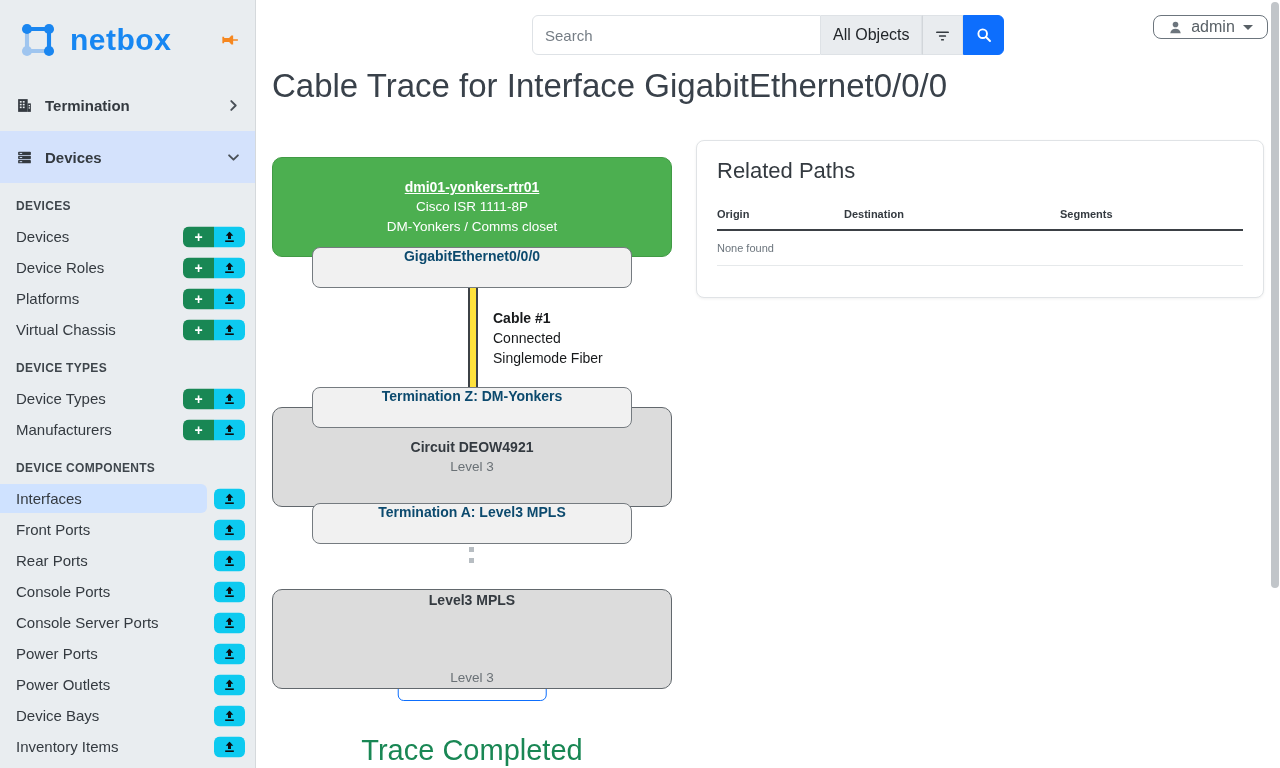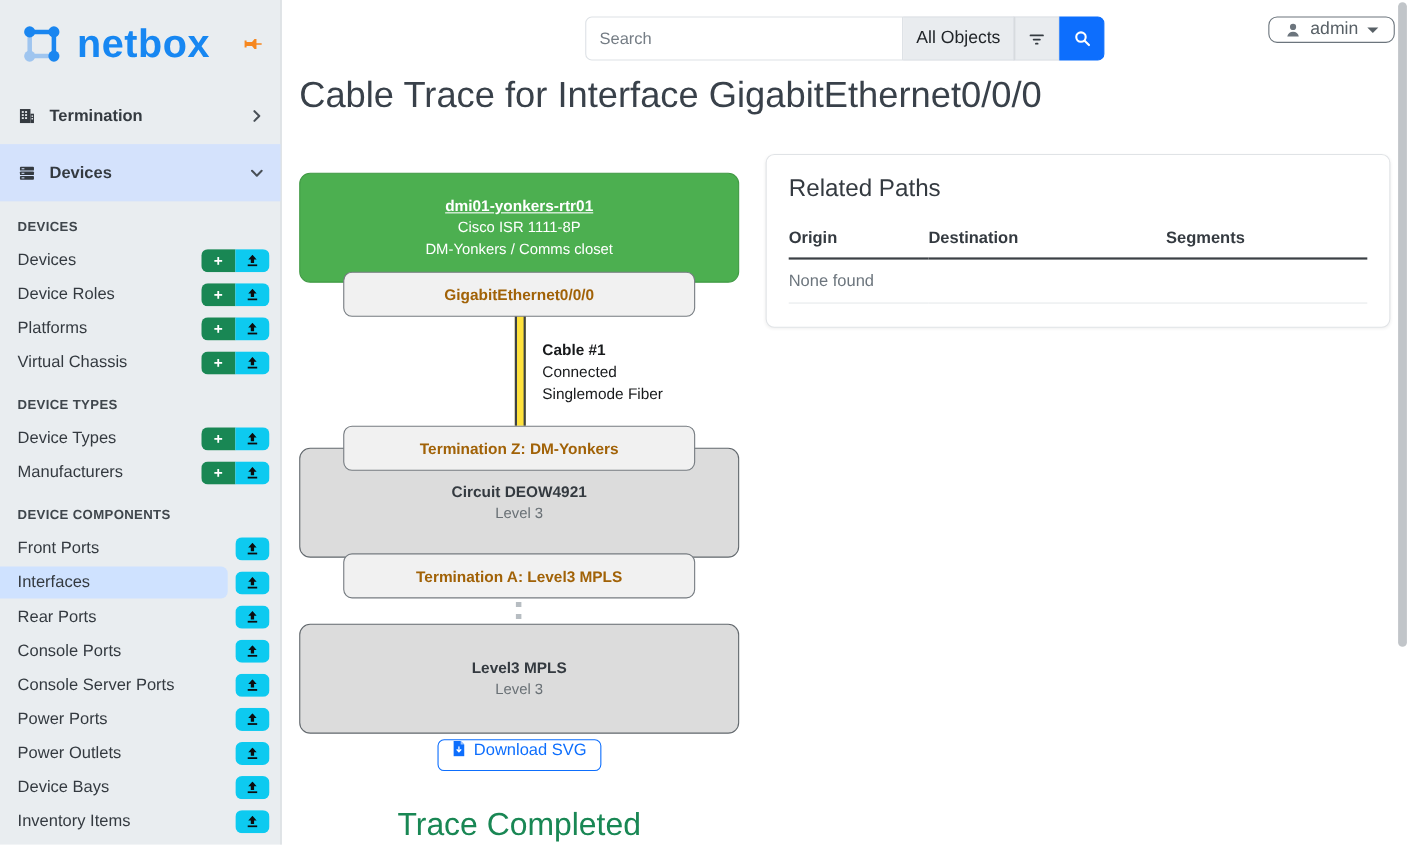--- a/index.html
+++ b/index.html
@@ -6,21 +6,21 @@
   body{
     width:1280px;height:768px;position:relative;overflow:hidden;
     background:#ffffff;font-family:"Liberation Sans",sans-serif;
     -webkit-font-smoothing:antialiased;
   }
   
   .sidebar{position:absolute;left:0;top:0;bottom:0;width:256px;background:#e9edf0;
     border-right:1px solid #d5d9dc;box-sizing:border-box;}
   .logo-row{height:79px;display:flex;align-items:center;padding:0 16px;}
   .logo{display:flex;align-items:center;gap:10px;cursor:pointer;text-decoration:none;}
-  .logo-text{font-size:36px;font-weight:700;color:#1787f2;letter-spacing:.5px;}
+  .logo-text{font-size:30px;font-weight:700;color:#1787f2;letter-spacing:.5px;}
   .pin{margin-left:auto;cursor:pointer;display:flex;}
   .nav-item{height:52px;display:flex;align-items:center;padding:0 16px;
     font-size:15px;font-weight:700;color:#343a40;cursor:pointer;}
   .nav-item.active{background:#d4e2fc;}
   .nav-item .lbl{margin-left:12px;}
   .chev{margin-left:auto;display:flex;}
   .sect{padding-top:16px;}
   .sect-h{padding:0 16px;height:14px;line-height:14px;font-size:12px;font-weight:700;
     color:#3f464c;letter-spacing:.3px;margin-bottom:8px;}
   .srow{position:relative;height:31px;display:flex;align-items:center;
@@ -52,34 +52,34 @@
   .caret{width:0;height:0;border-left:5px solid transparent;border-right:5px solid transparent;
     border-top:5px solid #586066;}
   
   .pagetitle{position:absolute;left:272px;top:67px;margin:0;font-size:33px;font-weight:400;
     color:#39414a;white-space:nowrap;}
   
   .card{position:absolute;left:696px;top:140px;width:568px;height:158px;box-sizing:border-box;
     background:#fff;border:1px solid #e0e3e6;border-radius:8px;box-shadow:0 1px 3px rgba(0,0,0,.06);
     padding:17px 20px;}
   .card h2{margin:0;font-size:22px;font-weight:400;color:#343a40;}
-  .card table{width:100%;border-collapse:collapse;margin-top:15px;font-size:15px;}
+  .card table{width:100%;border-collapse:collapse;margin-top:15px;font-size:11px;}
   .card th{text-align:left;font-weight:700;color:#343a40;padding:9px 0;border-bottom:2px solid #3b4045;}
   .card td{color:#6c757d;padding:11px 0;border-bottom:1px solid #e6e9eb;}
   .col-origin{width:127px;} .col-dest{width:216px;}
   
   .diagram{position:absolute;left:272px;top:157px;width:400px;height:611px;}
   .node-device{position:absolute;left:0;top:0;width:398px;height:98px;background:#4caf50;
     border:1px solid #419a45;border-radius:10px;display:flex;flex-direction:column;
     align-items:center;justify-content:center;color:#fff;cursor:pointer;}
   .node-device .t{font-size:14px;font-weight:700;line-height:20px;text-decoration:underline;}
   .node-device .s{font-size:13.5px;line-height:20px;}
   .box-small{position:absolute;left:40px;width:318px;height:39px;box-sizing:content-box;
-    background:#f1f1f1;border:1px solid #757b80;border-radius:8px;display:flex;align-items:center;
-    justify-content:center;font-size:14px;font-weight:700;color:#a16207;z-index:2;cursor:pointer;}
+    background:#f1f1f1;border:1px solid #757b80;border-radius:8px;display:flex;align-items:flex-start;
+    justify-content:center;font-size:14px;font-weight:700;color:#0c4a6e;z-index:2;cursor:pointer;}
   .box-big{position:absolute;left:0;width:398px;height:98px;background:#dcdcdc;
     border:1px solid #62686d;border-radius:10px;display:flex;flex-direction:column;
     align-items:center;justify-content:center;z-index:1;cursor:pointer;}
   .box-big .t{font-size:14px;font-weight:700;color:#343a40;line-height:20px;}
   .box-big .s{font-size:13.5px;color:#6a7176;line-height:20px;}
   .cable{position:absolute;left:196px;top:130px;width:6px;height:100px;background:#ffe23c;
     border-left:2px solid #3c4146;border-right:2px solid #3c4146;z-index:0;}
   .cable-label{position:absolute;left:221px;top:151px;font-size:14px;line-height:20px;
     color:#17191b;cursor:pointer;}
   .cable-label .t{font-weight:700;}
@@ -250,33 +250,33 @@
                 <path d="M5.5 0L9.3 4.3H7V7.6H4V4.3H1.7Z" fill="#0c0e10"></path>
                 <rect x="1.2" y="8.9" width="8.6" height="1.6" fill="#0c0e10"></rect>
               </svg>
           </button>
         </span>
       </div>
     </div>
 
     <div class="sect">
       <div class="sect-h">DEVICE COMPONENTS</div>
-      <div class="srow">
-        <span class="lbl">Front Ports</span>
-        <span class="bgroup">
-          <button class="bimp">
-            <svg width="11" height="11" viewBox="0 0 11 11">
-                <path d="M5.5 0L9.3 4.3H7V7.6H4V4.3H1.7Z" fill="#0c0e10"></path>
-                <rect x="1.2" y="8.9" width="8.6" height="1.6" fill="#0c0e10"></rect>
-              </svg>
-          </button>
-        </span>
-      </div>
       <div class="srow active">
         <span class="lbl">Interfaces</span>
+        <span class="bgroup">
+          <button class="bimp">
+            <svg width="11" height="11" viewBox="0 0 11 11">
+                <path d="M5.5 0L9.3 4.3H7V7.6H4V4.3H1.7Z" fill="#0c0e10"></path>
+                <rect x="1.2" y="8.9" width="8.6" height="1.6" fill="#0c0e10"></rect>
+              </svg>
+          </button>
+        </span>
+      </div>
+      <div class="srow">
+        <span class="lbl">Front Ports</span>
         <span class="bgroup">
           <button class="bimp">
             <svg width="11" height="11" viewBox="0 0 11 11">
                 <path d="M5.5 0L9.3 4.3H7V7.6H4V4.3H1.7Z" fill="#0c0e10"></path>
                 <rect x="1.2" y="8.9" width="8.6" height="1.6" fill="#0c0e10"></rect>
               </svg>
           </button>
         </span>
       </div>
       <div class="srow">
@@ -445,21 +445,21 @@
   <div class="box-small" style="top:230px;">
     <span>Termination Z: DM-Yonkers</span>
   </div>
 
   <div class="box-small" style="top:334px;margin-top:12px;">
     <span>Termination A: Level3 MPLS</span>
   </div>
 
   <div class="dash"></div>
 
-  <div class="box-big" style="top:410px;">
+  <div class="box-big" style="top:432px;justify-content:space-between;">
     <div class="t">Level3 MPLS</div>
     <div class="s">Level 3</div>
   </div>
 
   <button class="dlbtn">
     <span style="display:flex;">
       <svg width="13" height="15" viewBox="0 0 12 14">
         <path d="M1.5 0.5h6l3 3v10h-9z" fill="#0d6efd"></path>
         <path d="M7.5 0.5v3h3z" fill="#9ec3fb"></path>
         <path d="M6 5.5v4M4.4 8l1.6 1.7L7.6 8" stroke="#fff" stroke-width="1.1" fill="none" stroke-linecap="round"></path>

